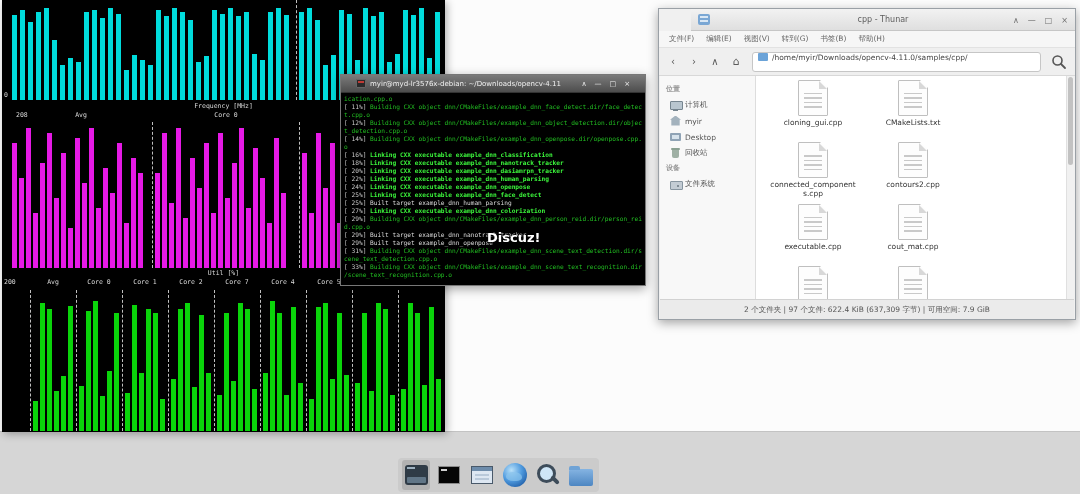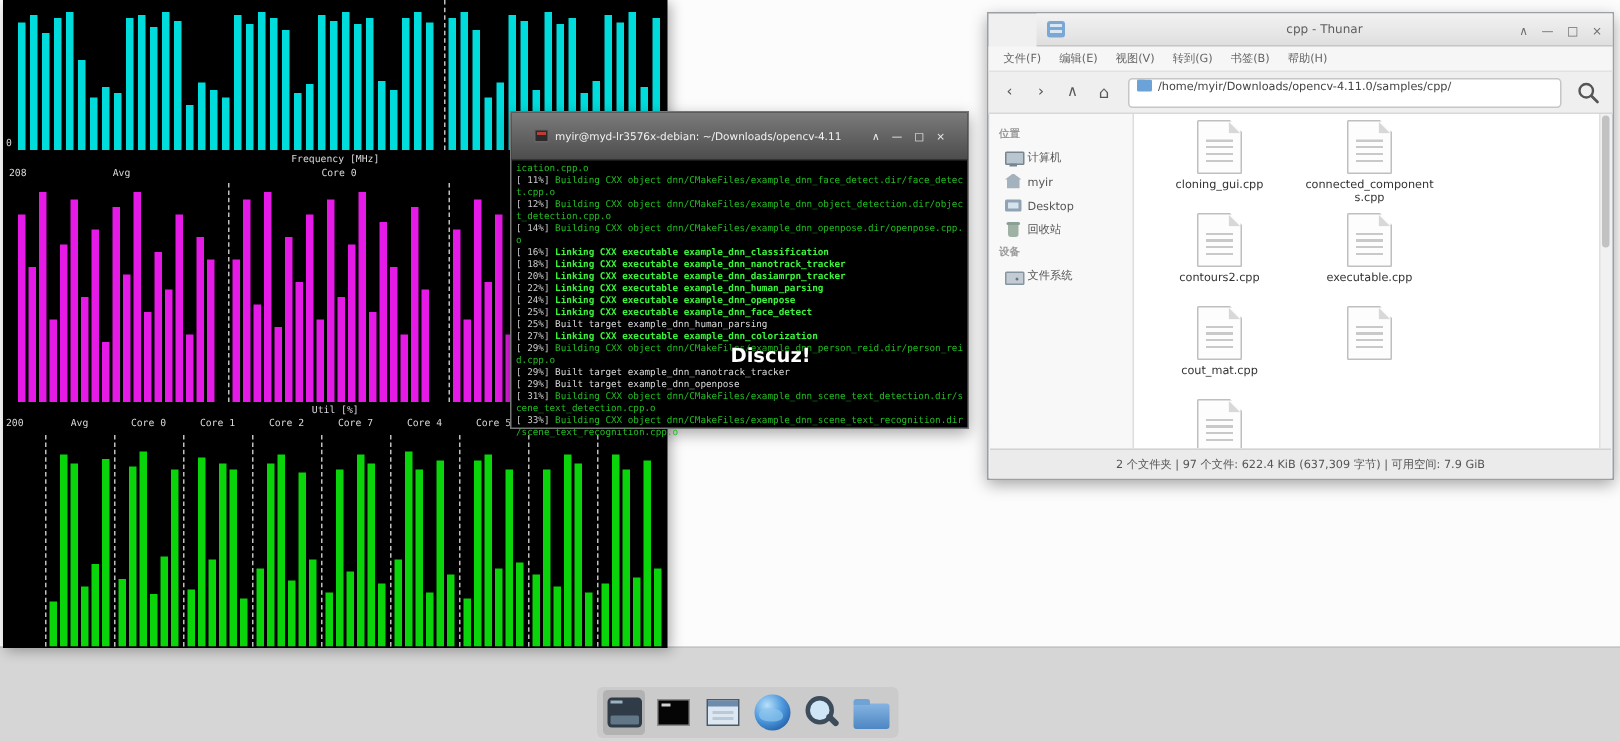--- a/index.html
+++ b/index.html
@@ -23,21 +23,21 @@
   .axis-label{position:absolute;font-size:6.5px;line-height:7px;color:#d9d9d9;}
   .mon-title{position:absolute;left:0;right:0;text-align:center;font-size:6.5px;line-height:7px;color:#d9d9d9;}
   .col-label{position:absolute;font-size:6.5px;line-height:7px;text-align:center;color:#d9d9d9;}
   .util-labels{position:absolute;top:279px;left:0;right:0;display:flex;font-size:6.5px;line-height:7px;color:#d9d9d9;}
   .gutter-label{flex:none;width:28px;padding-left:2px;}
   .ucell{flex:none;width:46px;text-align:center;}
 
   
   .window{position:absolute;box-shadow:0 3px 10px rgba(0,0,0,.35);z-index:5;}
   .buildterm{left:340px;top:74px;width:306px;height:212px;background:#000;border:1px solid #777;}
-  .bt-titlebar{height:32px;background:linear-gradient(#7b7b7b,#4d4d4d);border-bottom:1px solid #333;
+  .bt-titlebar{height:18px;background:linear-gradient(#7b7b7b,#4d4d4d);border-bottom:1px solid #333;
                display:flex;align-items:center;gap:4px;padding:0 15px;}
   .bt-icon{flex:none;width:10px;height:9px;background:#2a2a2a;border:1px solid #666;border-radius:1px;position:relative;}
   .bt-icon::before{content:"";position:absolute;left:1px;top:1px;width:6px;height:2px;background:#c03b35;}
   .bt-title{flex:1;font-size:7px;color:#f2f2f2;white-space:nowrap;overflow:hidden;}
   .wctl{color:inherit;}
   .bt-controls{display:flex;gap:8px;font-size:7px;color:#eee;}
   .bt-body{height:192px;padding:2px 3px;overflow:hidden;font-family:"DejaVu Sans Mono",monospace;}
   .tline{height:8px;line-height:8px;font-size:6.2px;white-space:pre;overflow:hidden;}
   .pct{color:#c9c9c9;}
   .building{color:#21bd21;}
@@ -177,21 +177,21 @@
         <div class="bar" style="height: 46px; background: rgb(0, 220, 220);"></div>
         <div class="bar" style="height: 90px; background: rgb(0, 220, 220);"></div>
         <div class="bar" style="height: 85px; background: rgb(0, 220, 220);"></div>
         <div class="bar" style="height: 92px; background: rgb(0, 220, 220);"></div>
         <div class="bar" style="height: 42px; background: rgb(0, 220, 220);"></div>
         <div class="bar" style="height: 88px; background: rgb(0, 220, 220);"></div>
       </div>
   </div>
   <div class="axis-label" style="left:2px;top:92px">0</div>
   <div class="mon-title" style="top:103px">Frequency [MHz]</div>
-  <div class="axis-label" style="left:4px;top:112px">208</div>
+  <div class="axis-label" style="left:14px;top:112px">208</div>
   <div class="col-label" style="left:8px;top:112px;width:142px">Avg</div>
   <div class="col-label" style="left:151px;top:112px;width:146px">Core 0</div>
   <div class="graph magenta-graph">
     <div class="gutter" style="width:8px"></div>
     <div class="panel" style="width:142px">
         <div class="bar" style="height: 125px; background: rgb(230, 26, 230);"></div>
         <div class="bar" style="height: 90px; background: rgb(230, 26, 230);"></div>
         <div class="bar" style="height: 140px; background: rgb(230, 26, 230);"></div>
         <div class="bar" style="height: 55px; background: rgb(230, 26, 230);"></div>
         <div class="bar" style="height: 105px; background: rgb(230, 26, 230);"></div>
@@ -446,20 +446,24 @@
           </div>
         </div>
     </div>
     <div class="th-files">
         <div class="file-item">
           <div class="doc-icon"></div>
           <div class="file-label">cloning_gui.cpp</div>
         </div>
         <div class="file-item">
           <div class="doc-icon"></div>
+          <div class="file-label">CMakeLists.txt</div>
+        </div>
+        <div class="file-item">
+          <div class="doc-icon"></div>
           <div class="file-label">connected_components.cpp</div>
         </div>
         <div class="file-item">
           <div class="doc-icon"></div>
           <div class="file-label">contours2.cpp</div>
         </div>
         <div class="file-item">
           <div class="doc-icon"></div>
           <div class="file-label">executable.cpp</div>
         </div>

